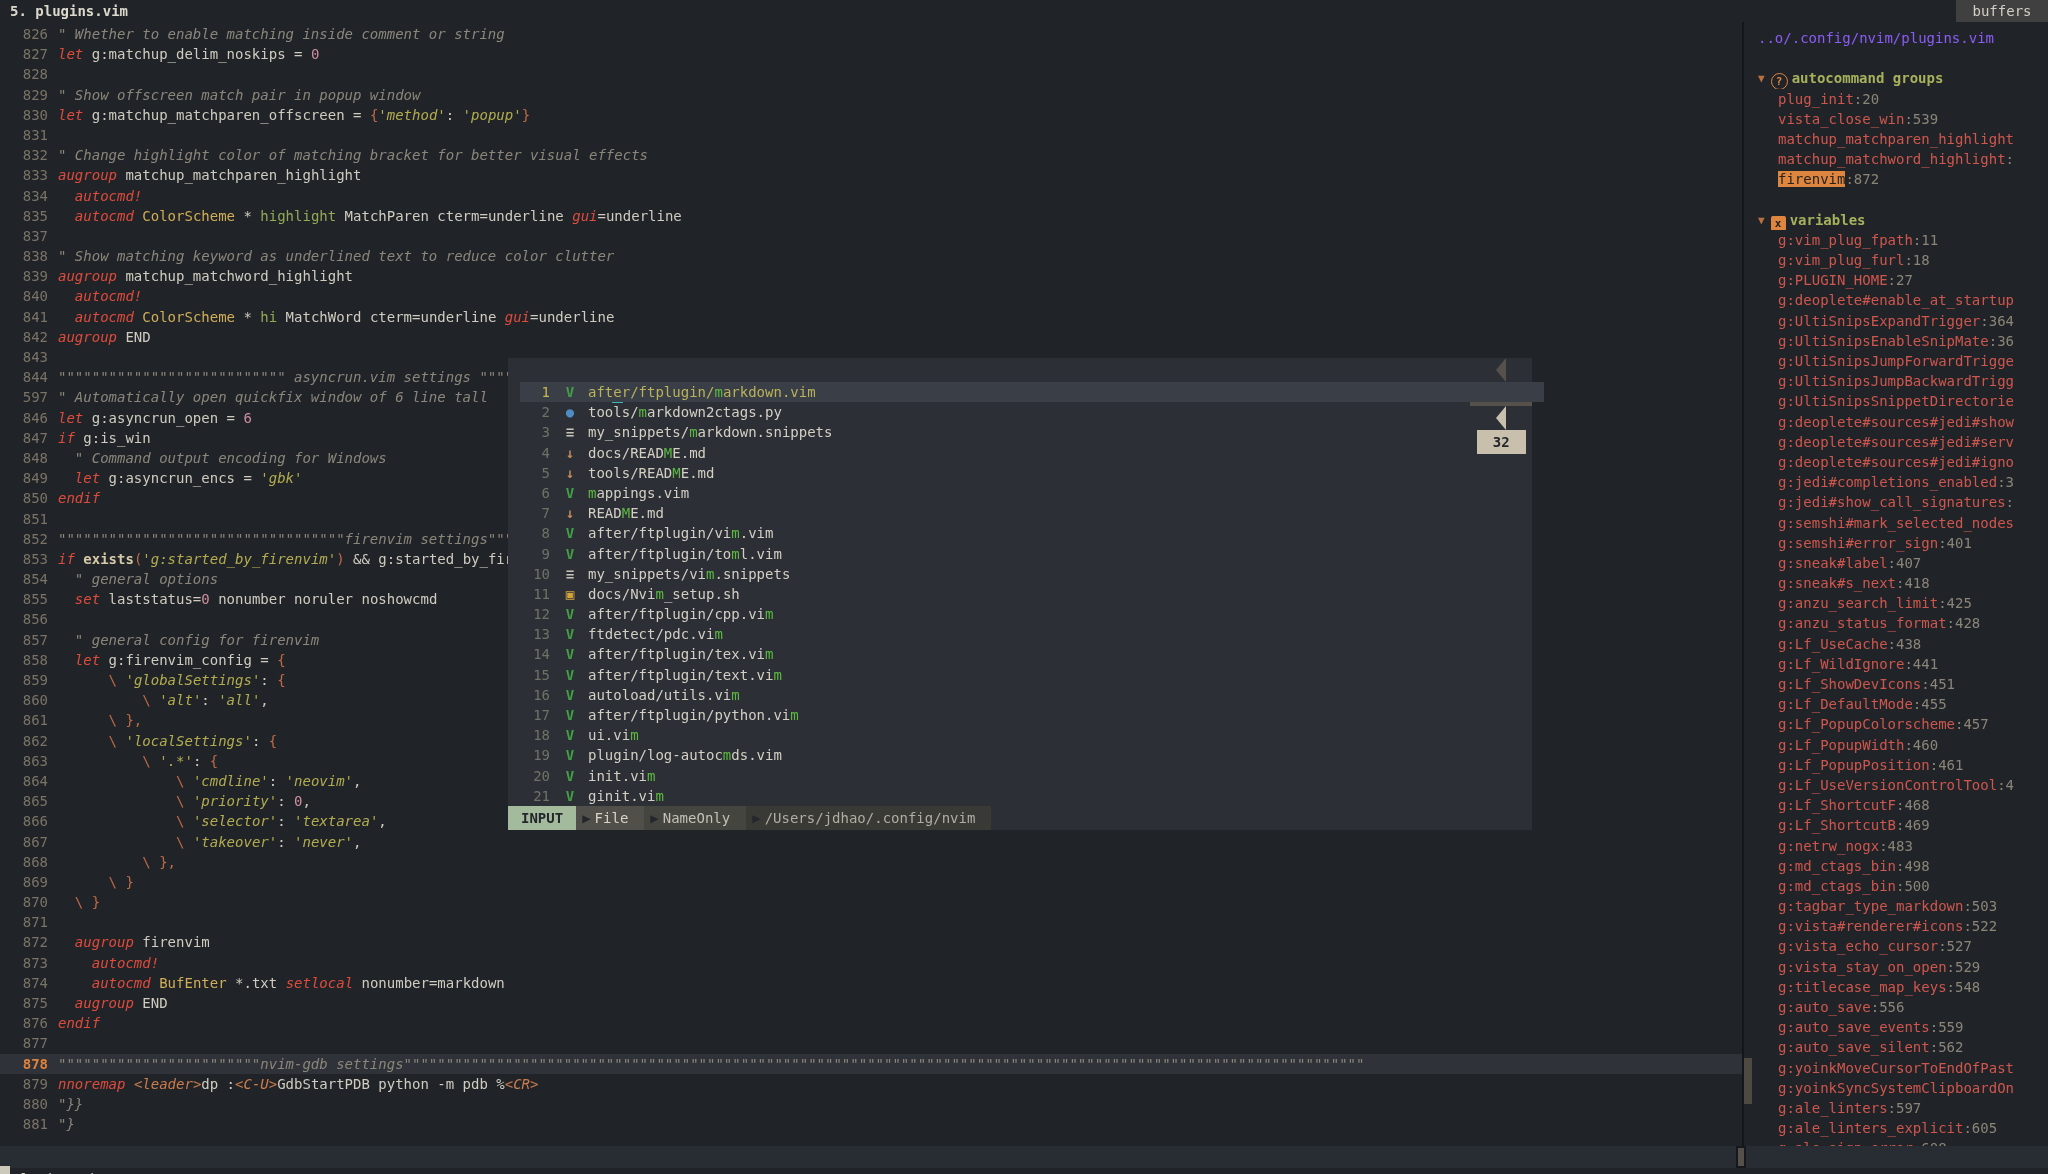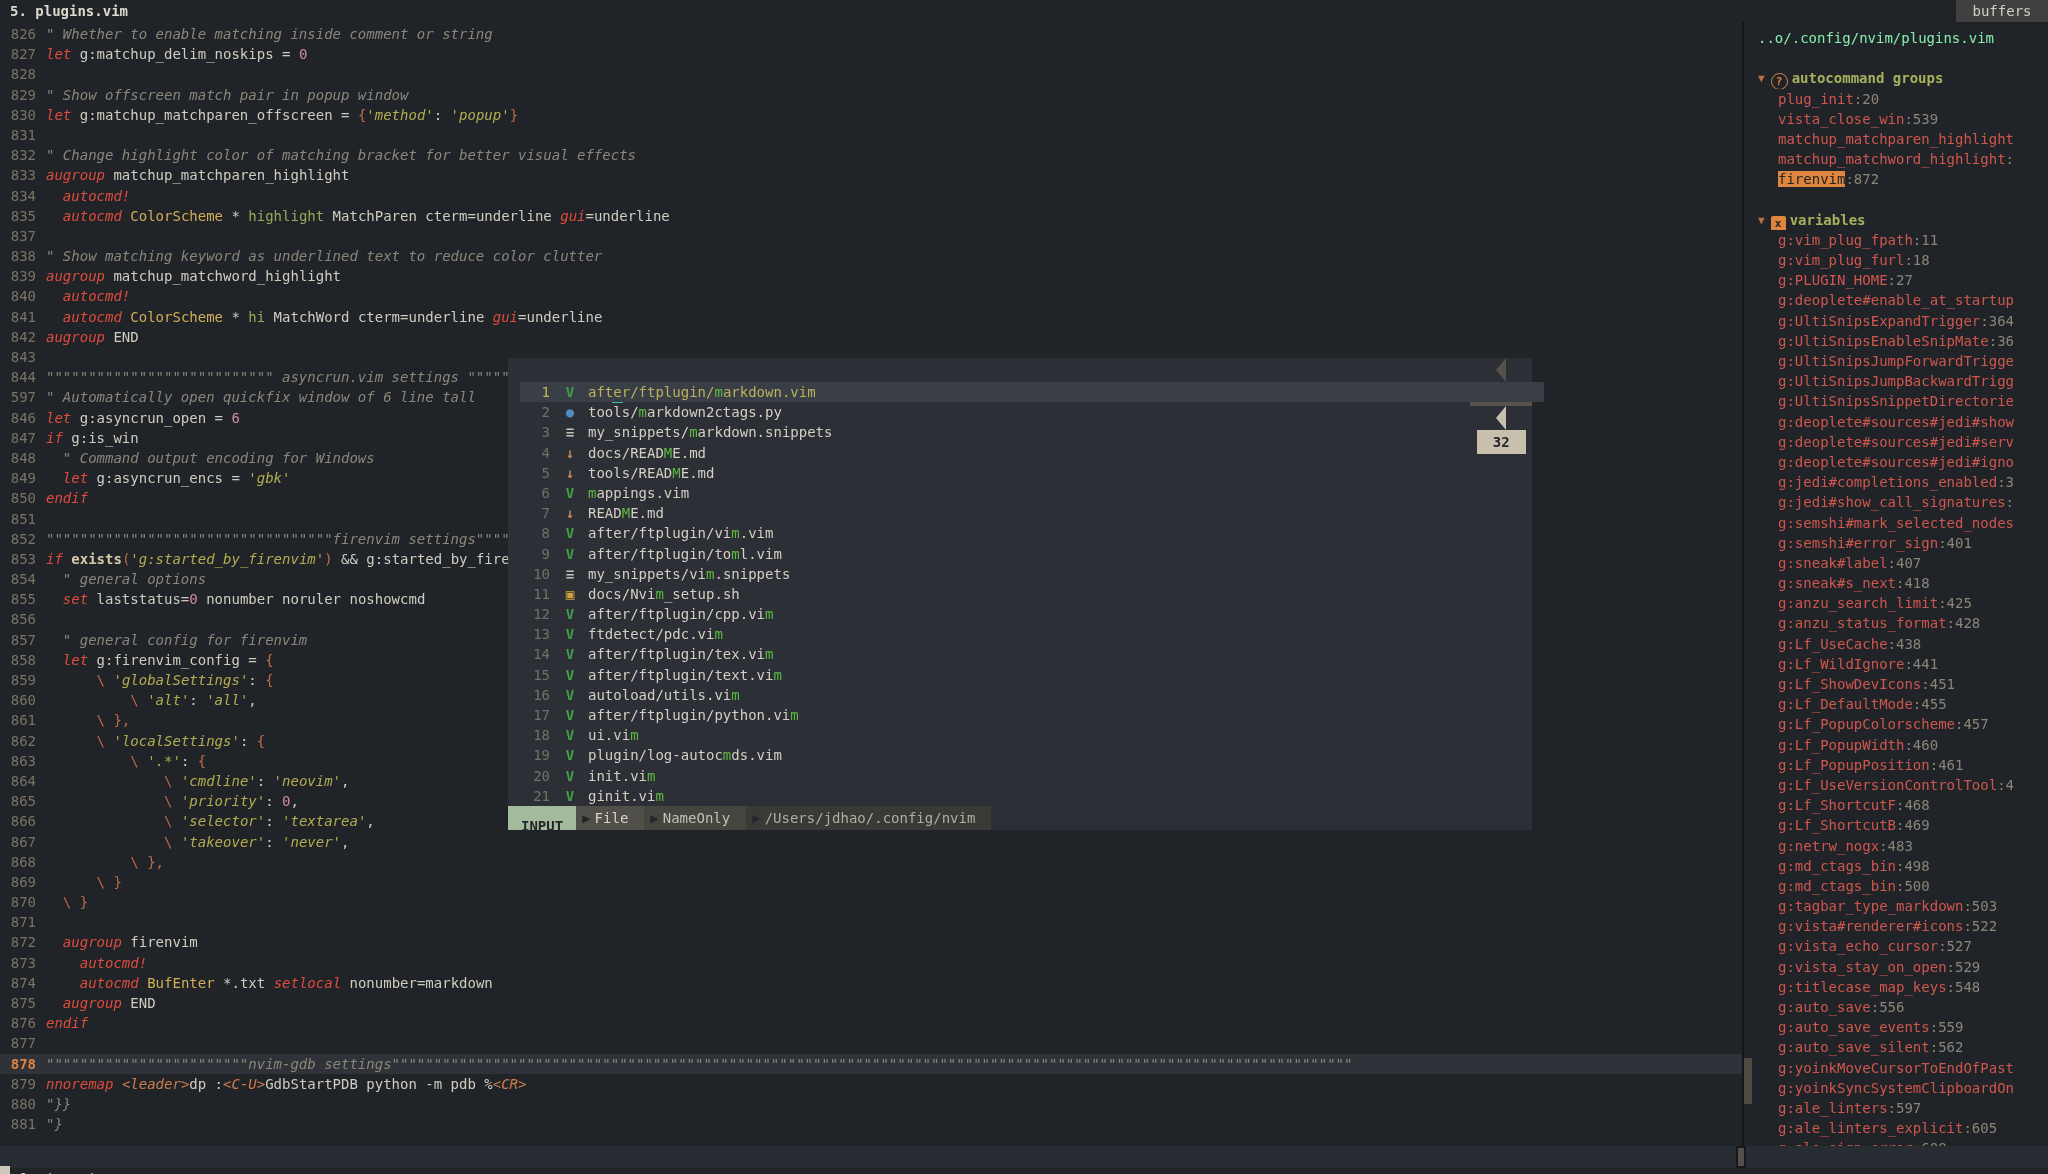--- a/index.html
+++ b/index.html
@@ -6,21 +6,21 @@
   .screen{position:relative;width:2048px;height:1174px;background:#202429;overflow:hidden;
           font-family:"DejaVu Sans Mono",monospace;font-size:14px;color:#ccc8bb;}
   
   .tabline{position:absolute;left:0;top:0;width:2048px;height:22px;line-height:22px;background:#202429;}
   .tab-label{position:absolute;left:10px;top:0;color:#dcd8cc;font-weight:bold;white-space:pre;}
   .buffers-label{position:absolute;right:0;top:0;width:92px;height:22px;background:#404040;color:#d3cfc3;text-align:center;}
   
   .editor{position:absolute;left:0;top:24px;width:1742px;height:1122px;overflow:hidden;}
   .cline{height:20.2px;line-height:20.2px;white-space:pre;}
   .cline.cur{background:#2f3238;}
-  .lnum{display:inline-block;width:36px;text-align:right;color:#7b7365;margin-right:10px;}
+  .lnum{display:inline-block;width:36px;text-align:right;color:#7b7365;margin-right:10px;margin-left:12px;}
   .cur .lnum{color:#e0823c;font-weight:bold;}
   .tk-k{color:#df4b3b;font-style:italic;}
   .tk-c{color:#8b867a;font-style:italic;}
   .tk-t{color:#cfccbf;}
   .tk-s{color:#b3ac4f;font-style:italic;}
   .tk-n{color:#cf8d9d;}
   .tk-o{color:#c06a45;}
   .tk-y{color:#d2ae56;}
   .tk-g{color:#92aa56;}
   .tk-b{color:#d6c9a5;font-weight:bold;}
@@ -40,31 +40,31 @@
   .plist{position:absolute;left:12px;top:24px;width:1024px;}
   .pitem{height:20.2px;line-height:20.2px;white-space:pre;}
   .pitem.sel{background:#3a3e46;}
   .pnum{display:inline-block;width:30px;text-align:right;color:#6f7366;margin-right:12px;}
   .sel .pnum{color:#c9b84e;}
   .picon{display:inline-block;width:16px;margin-right:10px;text-align:center;font-weight:bold;}
   .seg-t{color:#d3cfc3;}
   .seg-m{color:#5cbb3f;}
   .seg-s{color:#b9b25b;}
   .pstatus{position:absolute;left:0;bottom:0;width:1024px;height:24px;line-height:24px;display:flex;background:#2c2f36;white-space:pre;}
-  .ps-mode{background:#a4ba9d;color:#23262b;padding:8px 13px;font-weight:bold;}
+  .ps-mode{background:#a4ba9d;color:#23262b;padding:0 13px;font-weight:bold;}
   .ps-tri{color:#23262b;padding:0 4px 0 6px;}
   .ps-seg1{background:#504f49;color:#d8d4c8;padding-right:16px;}
   .ps-seg2{background:#454540;color:#c3c0b4;padding-right:16px;}
   .ps-seg3{background:#393935;color:#b0ad a1;padding-right:16px;}
   .ps-seg3{background:#393935;color:#b0ada1;}
   
   .sidebar{position:absolute;left:1742px;top:22px;width:306px;height:1124px;border-left:2px solid #14161a;box-sizing:border-box;overflow:hidden;background:#202429;}
   .sb-inner{position:absolute;left:0;top:6px;right:0;}
   .srow{height:20.2px;line-height:20.2px;white-space:pre;padding-left:14px;overflow:hidden;}
-  .srow .path{color:#86efac;}
+  .srow .path{color:#8b5cf6;}
   .s-arrow{color:#b9703f;margin-right:6px;font-size:11px;vertical-align:1px;}
   .s-hlabel{color:#a7b15c;font-weight:bold;}
   .q-icon{display:inline-block;width:15px;height:15px;line-height:15px;border-radius:50%;border:1.5px solid #de8640;color:#de8640;font-size:11px;text-align:center;margin-right:4px;vertical-align:-2px;font-weight:bold;}
   .x-icon{display:inline-block;width:15px;height:15px;line-height:15px;border-radius:2px;background:#de8640;color:#26221c;font-size:11px;text-align:center;margin-right:4px;vertical-align:-2px;font-weight:bold;}
   .sitem{padding-left:34px;}
   .s-name{color:#cf564c;}
   .s-name.hl{background:#de8640;color:#26221c;}
   .s-ref{color:#8b8577;}
   .sb-thumb{position:absolute;left:0;top:1036px;width:8px;height:46px;background:#4e4a42;}
   

